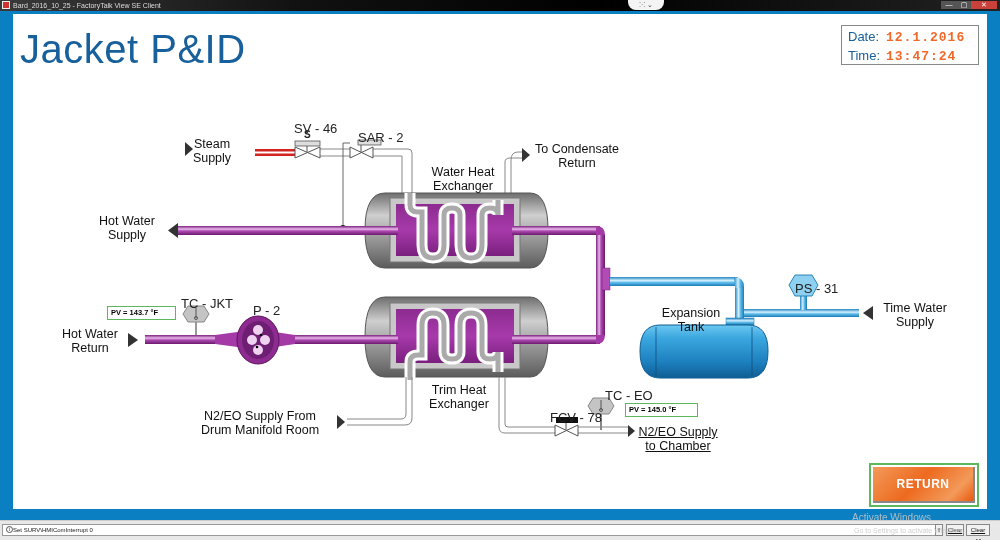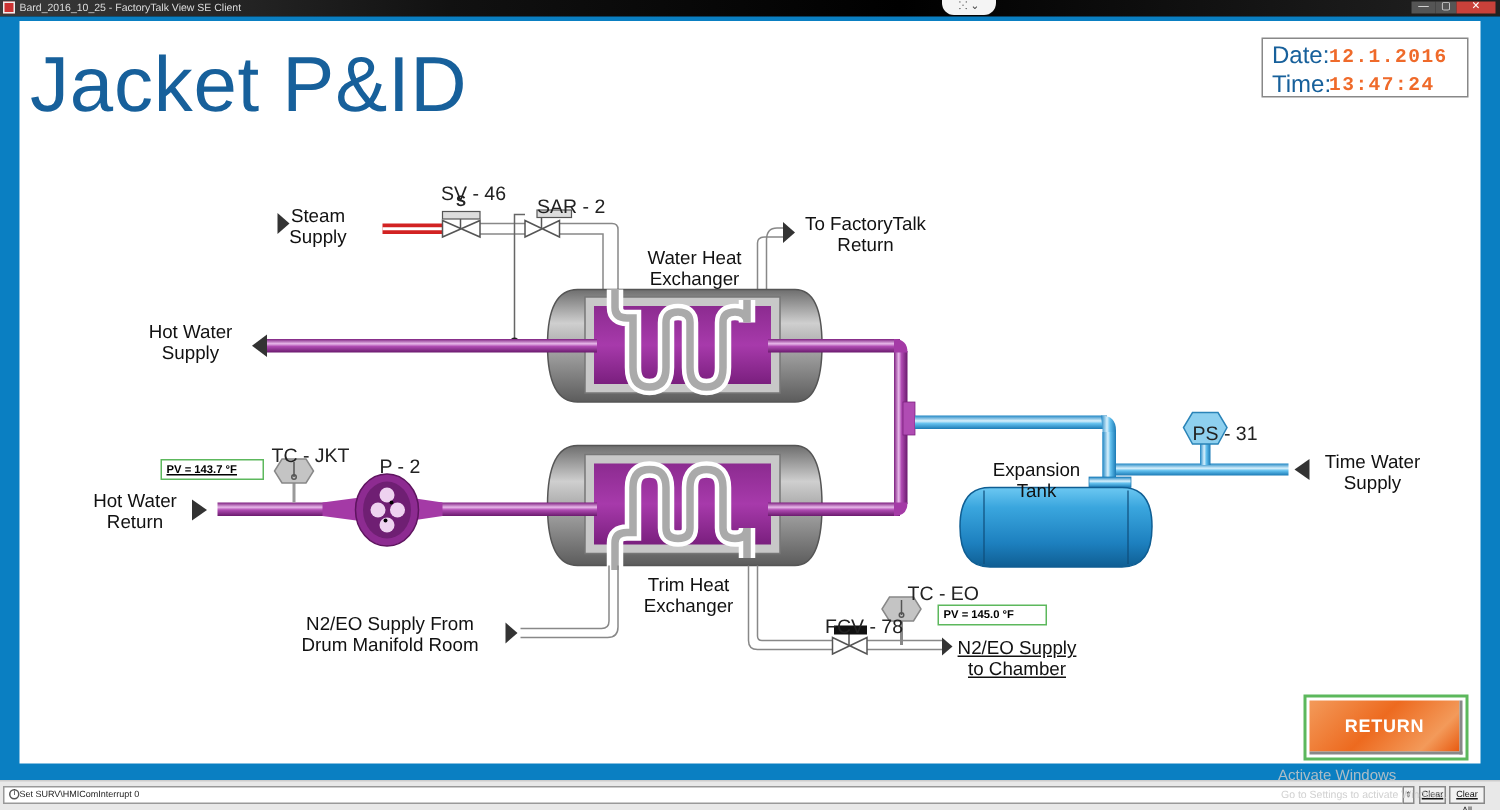--- a/index.html
+++ b/index.html
@@ -4,23 +4,23 @@
 <style>
   html, body { margin:0; padding:0; }
   body { width:1000px; height:540px; overflow:hidden; background:#0a0a0a; font-family:"Liberation Sans", sans-serif; position:relative; }
   .titlebar { position:absolute; left:0; top:0; width:1000px; height:11px; background:linear-gradient(90deg,#3a3a3a 0%,#111 30%,#000 60%,#222 100%); }
   .titlebar .app-icon { position:absolute; left:2px; top:1px; width:8px; height:8px; background:#c33; border:1px solid #eee; box-sizing:border-box; }
   .titlebar .title { position:absolute; left:13px; top:0; font-size:7px; line-height:11px; color:#ddd; white-space:nowrap; }
   .titlebar .tabgrip { position:absolute; left:628px; top:0; width:36px; height:10px; background:#f4f4f4; border-radius:0 0 8px 8px; font-size:7px; line-height:9px; text-align:center; color:#444; }
   .titlebar .winbtn { position:absolute; top:1px; height:8px; font-size:7px; line-height:8px; text-align:center; color:#fff; }
   .frame { position:absolute; left:0; top:11px; width:1000px; height:509px; background:#0a7fc2; }
   .canvas { position:absolute; left:13px; top:14px; width:974px; height:495px; background:#fff; }
-  .page-title { position:absolute; left:20px; top:27px; font-size:52px; color:#17609b; letter-spacing:0.5px; }
+  .page-title { position:absolute; left:20px; top:27px; font-size:40px; color:#17609b; letter-spacing:0.5px; }
   .dt-box { position:absolute; left:841px; top:25px; width:138px; height:40px; border:1px solid #888; background:#fff; box-sizing:border-box; }
-  .dt-row { position:absolute; left:6px; font-size:16px; color:#17609b; }
+  .dt-row { position:absolute; left:6px; font-size:13px; color:#17609b; }
   .dt-val { position:absolute; left:44px; font-family:"Liberation Mono", monospace; font-weight:bold; color:#ef6a2a; font-size:13px; letter-spacing:1px; }
   svg.diagram { position:absolute; left:0; top:0; }
   .lbl { position:absolute; font-size:12.5px; color:#111; text-align:center; line-height:14px; white-space:nowrap; }
   .tag { position:absolute; font-size:13px; color:#222; white-space:nowrap; }
   .pv-box { position:absolute; height:12px; border:1.5px solid #5db85d; background:#fff; font-size:7.5px; font-weight:bold; line-height:12px; padding-left:3px; box-sizing:content-box; white-space:nowrap; }
   .return-btn { position:absolute; left:869px; top:463px; width:110px; height:44px; border:2px solid #5cb85c; box-sizing:border-box; background:#fff; padding:2px; cursor:pointer; }
   .return-btn .inner { width:100%; height:100%; background:linear-gradient(135deg,#f39a5a 0%,#ed6a1f 45%,#f39a5a 80%,#e85a10 100%); border-right:2px solid #888; border-bottom:2px solid #888; box-sizing:border-box; color:#fff; font-weight:bold; font-size:12px; display:flex; align-items:center; justify-content:center; letter-spacing:0.5px; }
   .statusbar { position:absolute; left:0; top:520px; width:1000px; height:20px; background:#e8e8e8; border-top:1px solid #ccc; }
   .status-field { position:absolute; left:2px; top:3px; width:940px; height:12px; background:#fff; border:1px solid #999; box-sizing:border-box; font-size:6px; line-height:10px; padding-left:10px; color:#222; }
   .status-icon { position:absolute; left:3px; top:1px; width:7px; height:7px; border:1px solid #555; border-radius:50%; box-sizing:border-box; font-size:5px; line-height:5px; text-align:center; }
@@ -239,21 +239,21 @@
   </div>
 <div class="lbl" style="left:420px;top:165px;width:86px;">
     <div style="white-space:pre-line">Water Heat
 Exchanger</div>
   </div>
 <div class="lbl" style="left:416px;top:383px;width:86px;">
     <div style="white-space:pre-line">Trim Heat
 Exchanger</div>
   </div>
 <div class="lbl" style="left:529px;top:142px;width:96px;">
-    <div style="white-space:pre-line">To FactoryTalk
+    <div style="white-space:pre-line">To Condensate
 Return</div>
   </div>
 <div class="lbl" style="left:656px;top:306px;width:70px;">
     <div style="white-space:pre-line">Expansion
 Tank</div>
   </div>
 <div class="lbl" style="left:876px;top:301px;width:78px;">
     <div style="white-space:pre-line">Time Water
 Supply</div>
   </div>
@@ -264,21 +264,21 @@
 
 <span class="tag" style="left:294px;top:121px;">SV - 46</span>
 <span class="tag" style="left:304px;top:129px;font-size:10px;font-weight:bold;">S</span>
 <span class="tag" style="left:358px;top:130px;">SAR - 2</span>
 <span class="tag" style="left:181px;top:296px;">TC - JKT</span>
 <span class="tag" style="left:253px;top:303px;">P - 2</span>
 <span class="tag" style="left:588px;top:388px;margin-left:17px;">TC - EO</span>
 <span class="tag" style="left:550px;top:410px;">FCV - 78</span>
 <span class="tag" style="left:795px;top:281px;">PS - 31</span>
 
-<div class="pv-box" style="left:107px;top:306px;width:64px;text-decoration:underline;">PV = 143.7  °F</div>
+<div class="pv-box" style="left:107px;top:306px;width:64px;">PV = 143.7  °F</div>
 <div class="pv-box" style="left:625px;top:403px;width:68px;">PV = 145.0  °F</div>
 
 <div class="return-btn">
   <div class="inner">RETURN</div>
 </div>
 
 <div class="statusbar">
   <div class="status-field">
     <span class="status-icon">i</span>
     <span>Set SURV\HMIComInterrupt 0</span>

